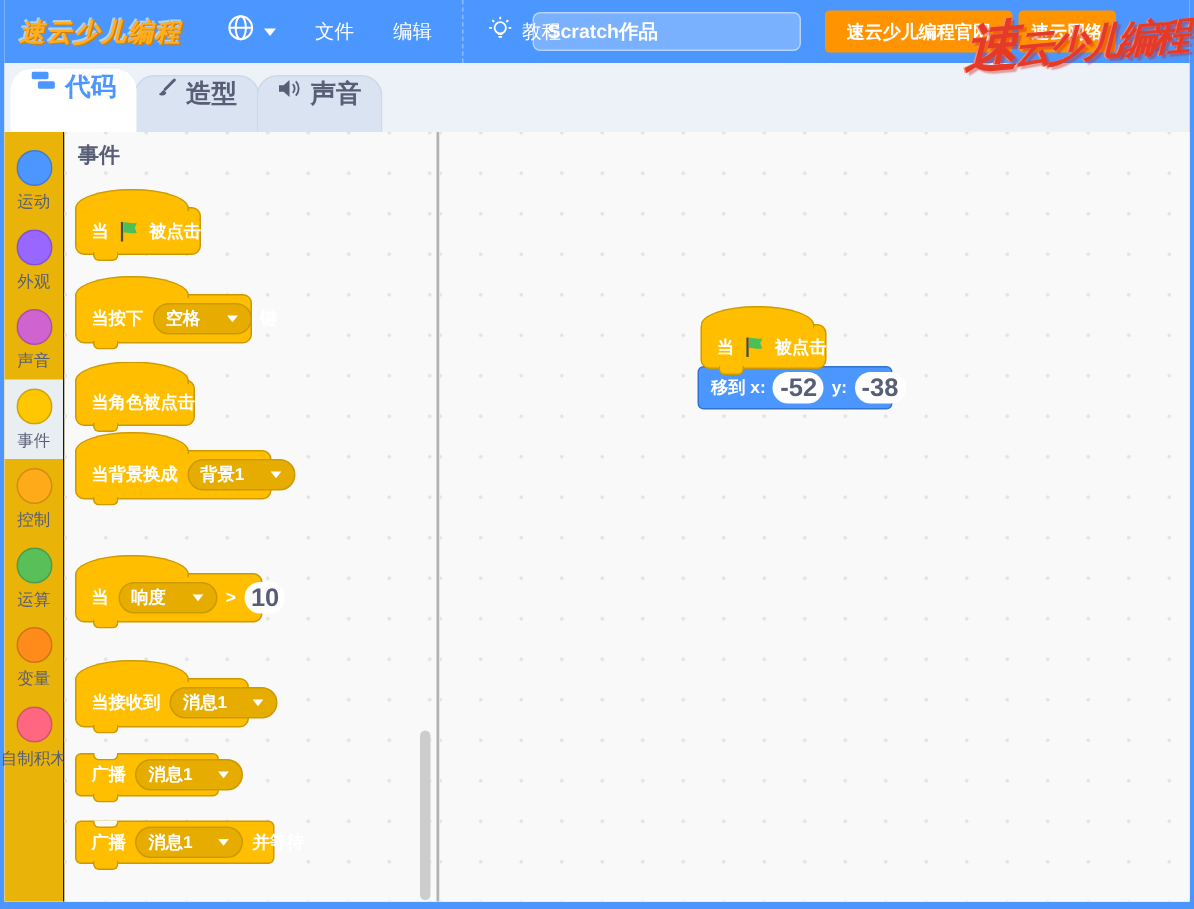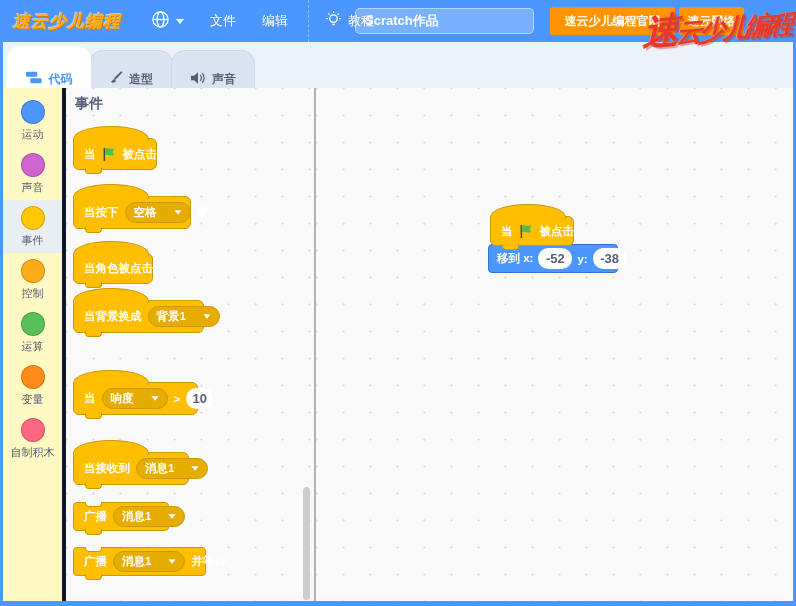--- a/index.html
+++ b/index.html
@@ -29,32 +29,32 @@
   .btn-official { left:547px; width:125px; }
   .btn-network  { left:676px; width:65px; }
   .watermark { position:absolute; top:2px; right:2px; z-index:30; pointer-events:none;
                font-size:26px; font-weight:900; font-style:italic; letter-spacing:-3px; line-height:1;
                color:#E53A28; transform:rotate(-5deg) skewX(-6deg); transform-origin:right top;
                text-shadow:2px 2px 1px rgba(200,30,20,.4), -1px 0 0 #ff8a70; white-space:nowrap; }
   .watermark::first-letter { font-size:1.4em; }
 
   
   .tabstrip { height:46px; background:#edf1f8; display:flex; align-items:flex-end; padding-left:4px; flex:none; position:relative; }
-  .tab { width:84px; display:flex; align-items:flex-end; justify-content:center; gap:6px;
-         font-size:12px; font-weight:bold; border-radius:14px 14px 0 0; cursor:pointer; }
+  .tab { width:84px; display:flex; align-items:flex-start; justify-content:center; gap:6px;
+         font-size:17px; font-weight:bold; border-radius:14px 14px 0 0; cursor:pointer; }
   .tab.active { height:42px; background:#fff; color:#4C97FF; z-index:2; }
   .tab.inactive { height:38px; background:#d9e3f2; color:#575e75; border:1px solid #cdd8e8; border-bottom:none; margin-left:-2px; }
 
   
   .content { flex:1; display:flex; min-height:0; background:#fff; }
   .dots { background-color:#f9f9f9;
           background-image:radial-gradient(circle,#e3e3e3 1.2px,transparent 1.4px);
           background-size:27px 27px; background-position:14px 14px; }
 
-  .sidebar { width:63px; background:#fef9c3; border-right:4px solid #0f172a; padding-top:6px; flex:none; }
+  .sidebar { width:40px; background:#eab308; border-right:1px solid #0f172a; padding-top:6px; flex:none; }
   .cat { height:53px; display:flex; flex-direction:column; align-items:center; justify-content:center; gap:3px; cursor:pointer; }
   .cat.selected { background:#e9eef2; }
   .ball { width:24px; height:24px; border-radius:50%; border:1px solid rgba(0,0,0,.18); }
   .cat-label { font-size:11px; color:#575e75; white-space:nowrap; }
 
   .palette { width:250px; position:relative; border-right:2px solid #b2b2b2; flex:none; }
   .palette-header { position:absolute; left:9px; top:7px; font-size:14px; font-weight:bold; color:#575e75; }
   .pal-scrollbar { position:absolute; left:237px; top:399px; width:7px; height:113px; border-radius:4px; background:#cdcdcd; cursor:pointer; }
 
   .workspace { flex:1; position:relative; }
@@ -70,21 +70,21 @@
   .stack { border-radius:4px;align-items:center; }
   .notch::before { content:""; position:absolute; top:-1px; left:11px; width:15px; height:4px;
                    background:#f9f9f9; border:1px solid #CC9900; border-top:none; border-radius:0 0 4px 4px; }
   .tabbed::after { content:""; position:absolute; left:11px; bottom:-5px; width:15px; height:5px;
                    background:#FFBF00; border:1px solid #CC9900; border-top:none; border-radius:0 0 4px 4px; }
   .blk.motion { background:#4C97FF; border-color:#3373CC; }
   .dd { background:#E6AC00; border:1px solid #CC9900; border-radius:11px; height:21px;
         display:flex; align-items:center; gap:17px; padding:0 8px; cursor:pointer; }
   .dd .caret-down { border-top-color:#fff; transform:scale(.9); }
   .oval { background:#fff; color:#575e75; border-radius:11px; height:21px; min-width:34px;
-          display:flex; align-items:center; justify-content:center; padding:0 7px; font-size:13px; cursor:text; }
+          display:flex; align-items:center; justify-content:center; padding:0 7px; font-size:17px; cursor:text; }
   .oval.small { min-width:27px; }
   .flag-icon { display:flex; align-items:center; }
   .z2 { z-index:2; }
 </style>
 </head>
 <body>
 
 <div class="app">
 
   <div class="topbar">
@@ -153,20 +153,24 @@
       <span>声音</span>
     </div>
   </div>
 
   <div class="content">
 
     <div class="sidebar">
       <div class="cat">
         <div class="ball" style="background-color: rgb(76, 151, 255);"></div>
         <div class="cat-label">运动</div>
+      </div>
+      <div class="cat">
+        <div class="ball" style="background-color: rgb(153, 102, 255);"></div>
+        <div class="cat-label">外观</div>
       </div>
       <div class="cat">
         <div class="ball" style="background-color: rgb(207, 99, 207);"></div>
         <div class="cat-label">声音</div>
       </div>
       <div class="cat selected">
         <div class="ball" style="background-color: rgb(255, 199, 0);"></div>
         <div class="cat-label">事件</div>
       </div>
       <div class="cat">

